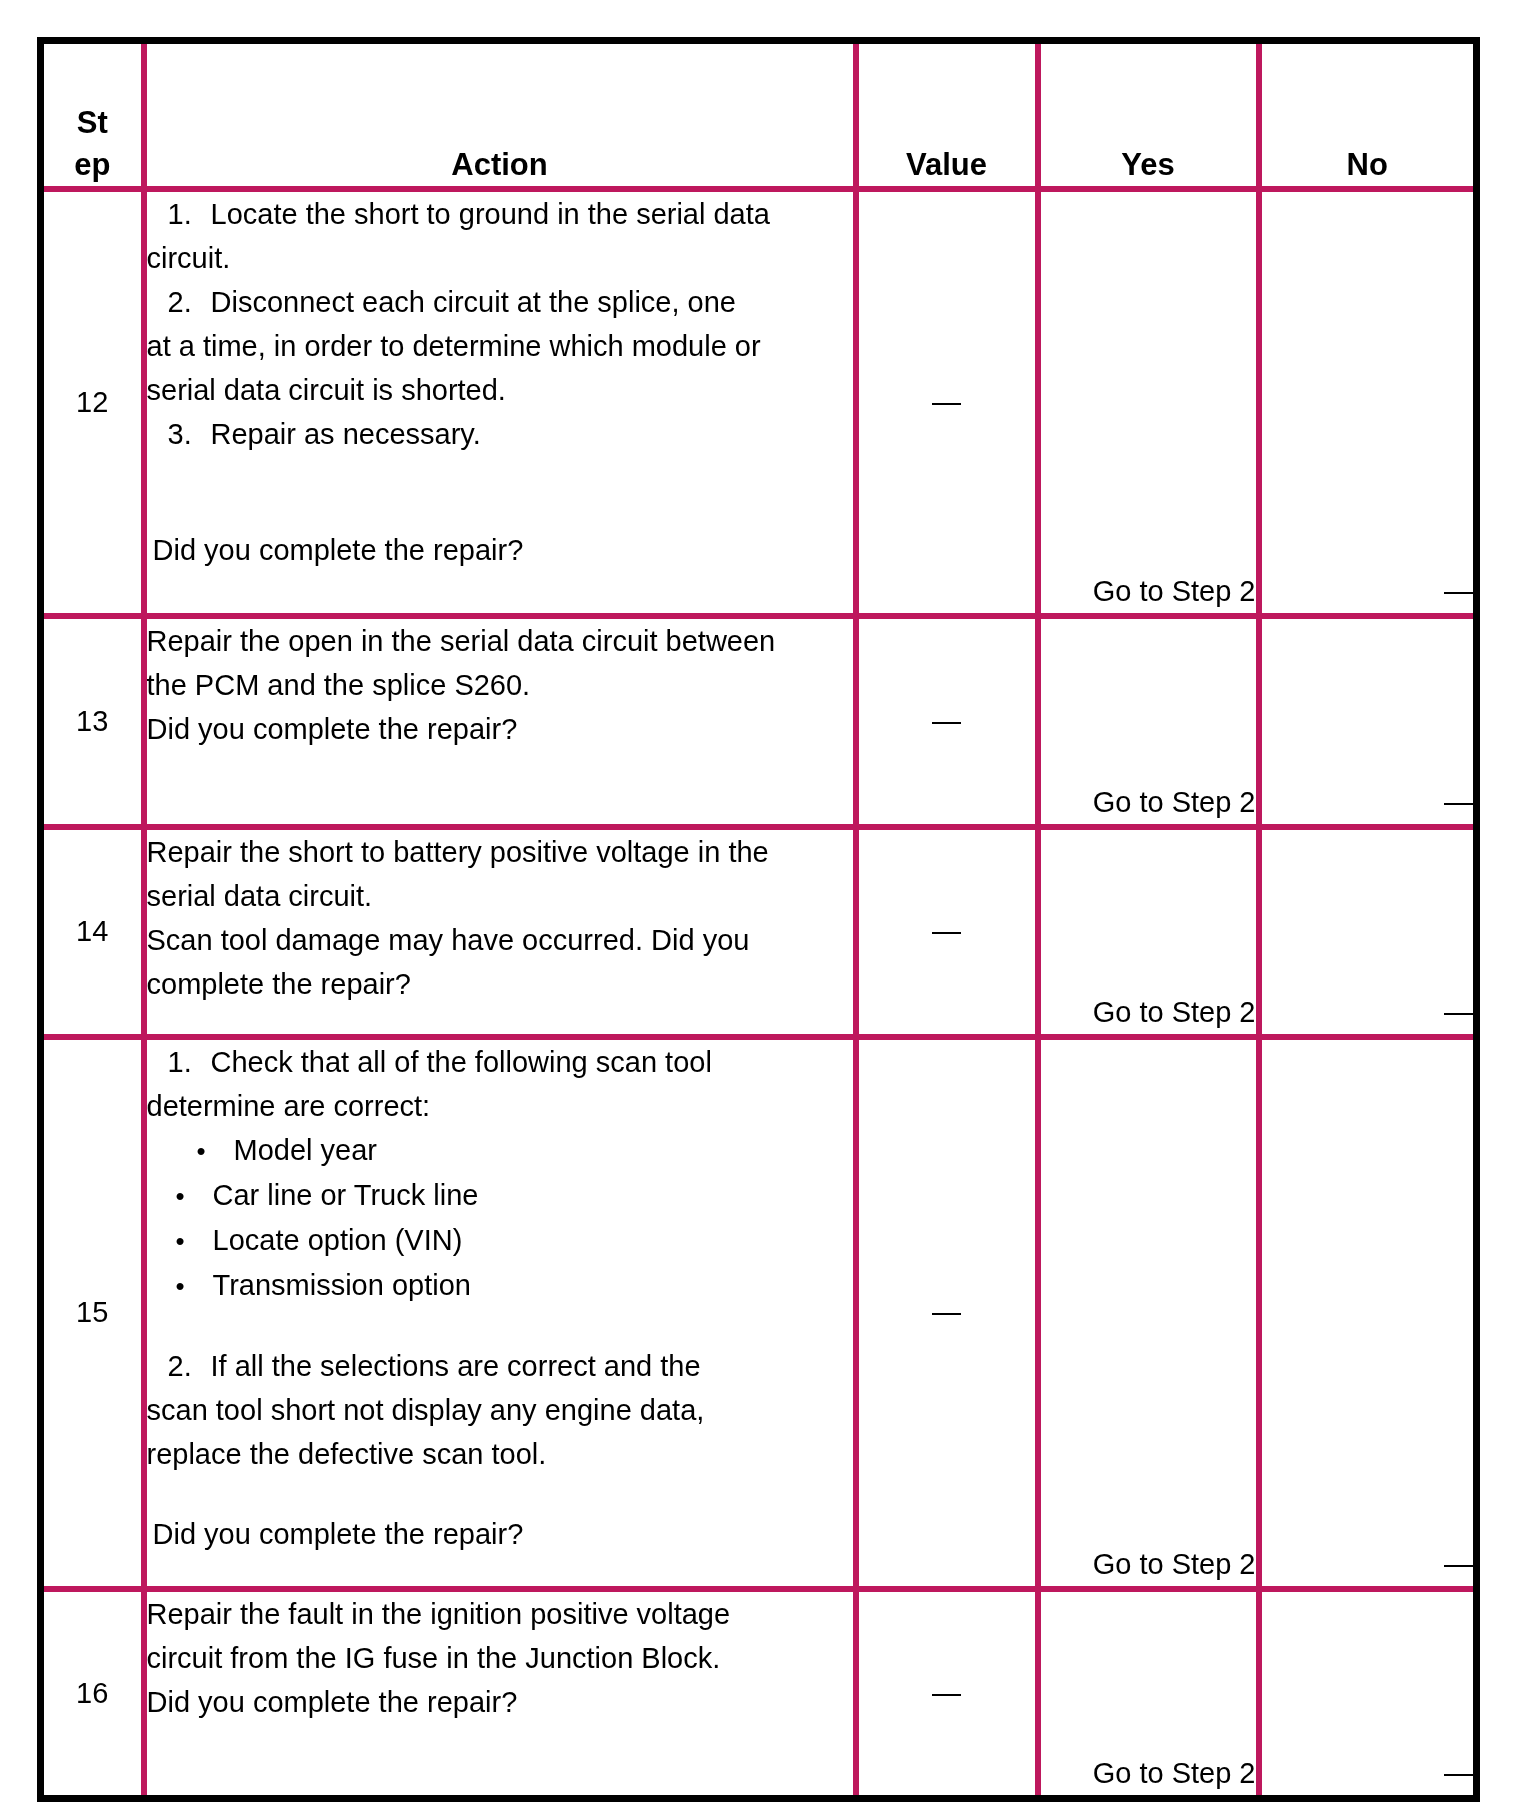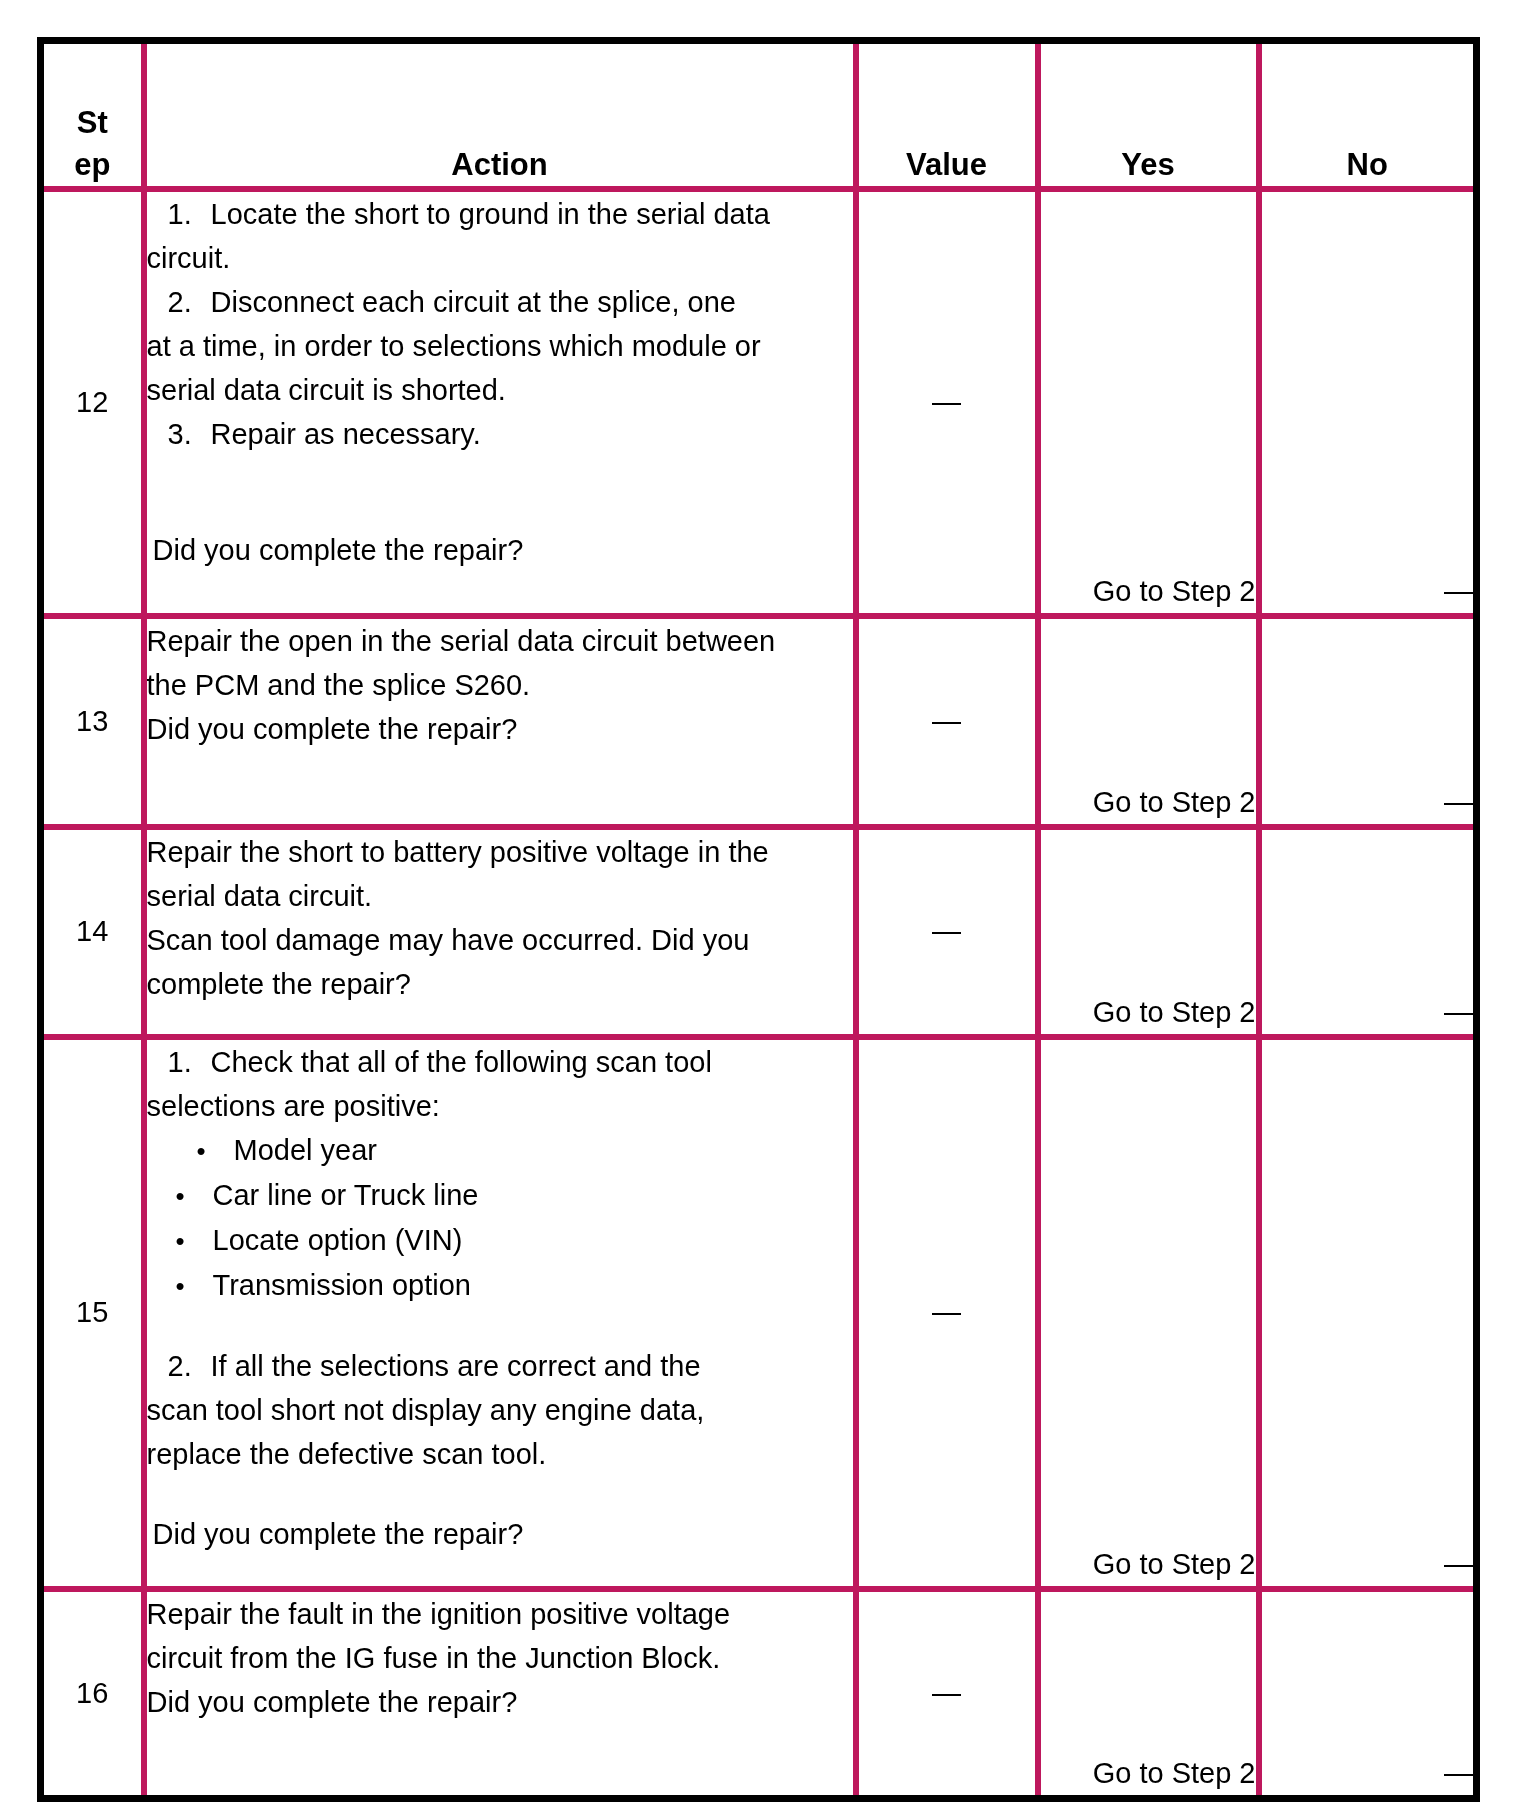--- a/index.html
+++ b/index.html
@@ -100,21 +100,21 @@
         <th>No</th>
       </tr>
     </thead>
     <tbody>
       <tr class="r0">
         <td class="c-step">12</td>
         <td class="c-action">
             <div class="ln num"><span class="n">1.</span><span>Locate the short to ground in the serial data</span></div>
             <div class="ln plain">circuit.</div>
             <div class="ln num"><span class="n">2.</span><span>Disconnect each circuit at the splice, one</span></div>
-            <div class="ln plain">at a time, in order to selections which module or</div>
+            <div class="ln plain">at a time, in order to determine which module or</div>
             <div class="ln plain">serial data circuit is shorted.</div>
             <div class="ln num"><span class="n">3.</span><span>Repair as necessary.</span></div>
             <div class="gap-xl"></div>
             <div class="ln question">Did you complete the repair?</div>
           </td>
         <td class="c-value">—</td>
         <td class="c-yes">Go to Step 2</td>
         <td class="c-no">—</td>
       </tr>
       <tr class="r1">
@@ -137,21 +137,21 @@
             <div class="ln plain">complete the repair?</div>
           </td>
         <td class="c-value">—</td>
         <td class="c-yes">Go to Step 2</td>
         <td class="c-no">—</td>
       </tr>
       <tr class="r3">
         <td class="c-step">15</td>
         <td class="c-action">
             <div class="ln num"><span class="n">1.</span><span>Check that all of the following scan tool</span></div>
-            <div class="ln plain">selections are positive:</div>
+            <div class="ln plain">determine are correct:</div>
             <div class="ln bullet-deep"><span class="b">•</span><span>Model year</span></div>
             <div class="ln bullet"><span class="b">•</span><span>Car line or Truck line</span></div>
             <div class="ln bullet"><span class="b">•</span><span>Locate option (VIN)</span></div>
             <div class="ln bullet"><span class="b">•</span><span>Transmission option</span></div>
             <div class="gap"></div>
             <div class="ln num"><span class="n">2.</span><span>If all the selections are correct and the</span></div>
             <div class="ln plain">scan tool short not display any engine data,</div>
             <div class="ln plain">replace the defective scan tool.</div>
             <div class="gap"></div>
             <div class="ln question">Did you complete the repair?</div>

